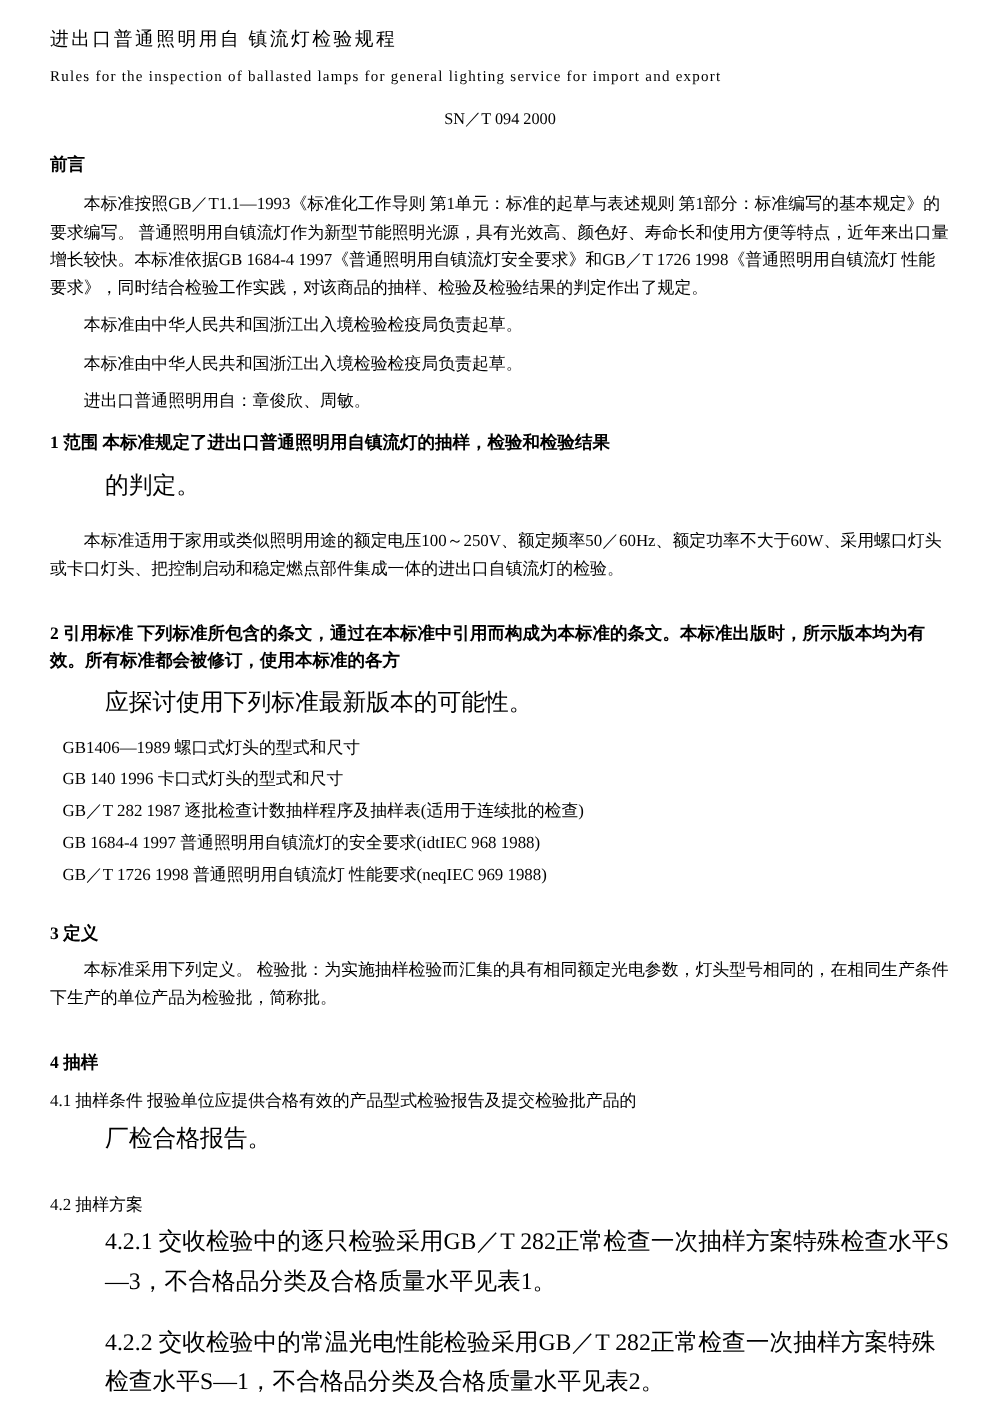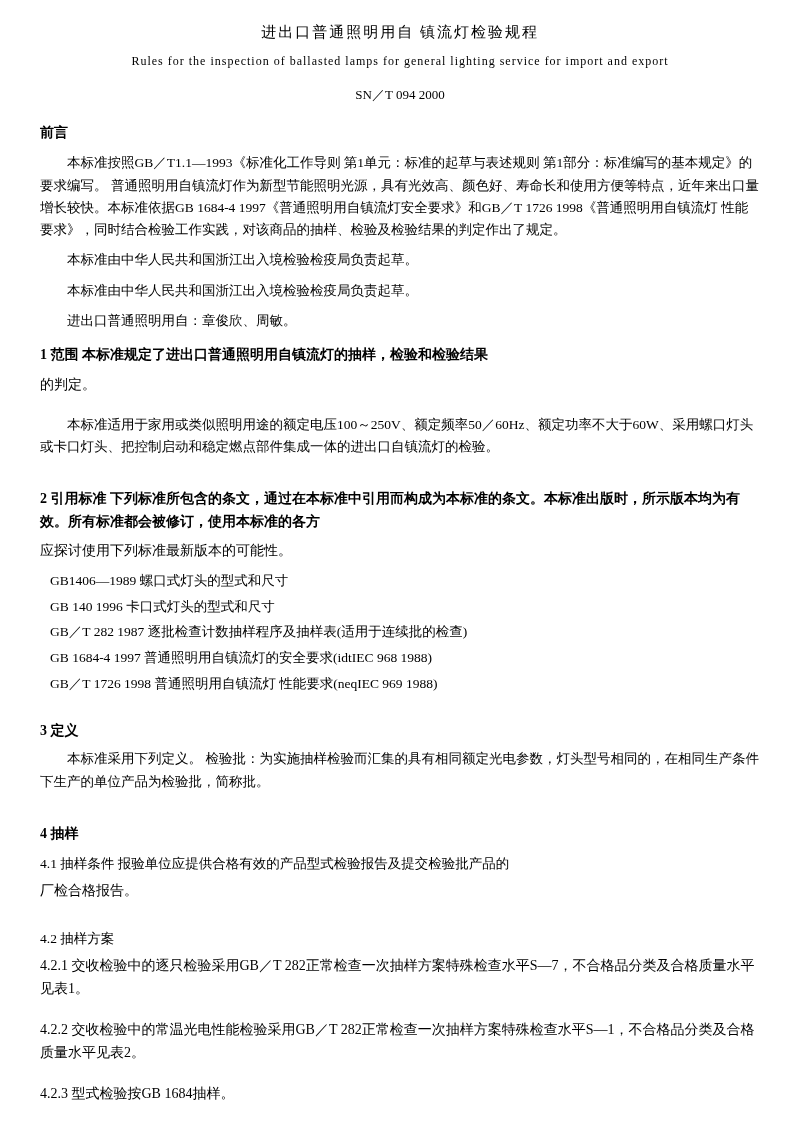--- a/index.html
+++ b/index.html
@@ -11,21 +11,21 @@
       background: #ffffff;
       font-family: "SimSun", "宋体", serif;
       font-size: 14px;
       color: #000000;
       width: 800px;
       min-height: 1125px;
       padding: 20px 40px;
       line-height: 1.6;
     }
     .title-center {
-      text-align: center;
+      text-align: left;
       margin-bottom: 8px;
     }
     .title-main {
       font-size: 15px;
       font-weight: normal;
       letter-spacing: 2px;
     }
     .title-english {
       font-size: 12px;
       font-family: "Times New Roman", serif;
@@ -44,22 +44,23 @@
       margin-bottom: 8px;
     }
     .paragraph {
       text-indent: 2em;
       margin-bottom: 8px;
       font-size: 13.5px;
       line-height: 1.65;
     }
     .paragraph-no-indent {
       margin-bottom: 8px;
-      font-size: 14px;
+      font-size: 19px;
       line-height: 1.65;
+      margin-left: 44px;
     }
     .section-heading {
       font-size: 14px;
       font-weight: bold;
       margin-top: 12px;
       margin-bottom: 6px;
     }
     .subsection-heading {
       font-size: 13.5px;
       font-weight: normal;
@@ -114,20 +115,20 @@
 <div class="paragraph">本标准采用下列定义。 检验批：为实施抽样检验而汇集的具有相同额定光电参数，灯头型号相同的，在相同生产条件下生产的单位产品为检验批，简称批。</div>
 
 <div class="empty-line"></div>
 <div class="section-heading">4  抽样</div>
 
 <div class="subsection-heading">4.1  抽样条件  报验单位应提供合格有效的产品型式检验报告及提交检验批产品的</div>
 <div class="paragraph-no-indent">厂检合格报告。</div>
 
 <div class="empty-line"></div>
 <div class="subsection-heading">4.2  抽样方案</div>
-<div class="paragraph-no-indent">4.2.1  交收检验中的逐只检验采用GB／T  282正常检查一次抽样方案特殊检查水平S—7，不合格品分类及合格质量水平见表1。</div>
+<div class="paragraph-no-indent">4.2.1  交收检验中的逐只检验采用GB／T  282正常检查一次抽样方案特殊检查水平S—3，不合格品分类及合格质量水平见表1。</div>
 <div class="empty-line"></div>
 <div class="paragraph-no-indent">4.2.2  交收检验中的常温光电性能检验采用GB／T  282正常检查一次抽样方案特殊检查水平S—1，不合格品分类及合格质量水平见表2。</div>
 <div class="empty-line"></div>
 <div class="paragraph-no-indent">4.2.3  型式检验按GB  1684抽样。</div>
 
 <div class="empty-line"></div>
 <div class="subsection-heading">4.3  抽样方法</div>
 
 </body></html>

